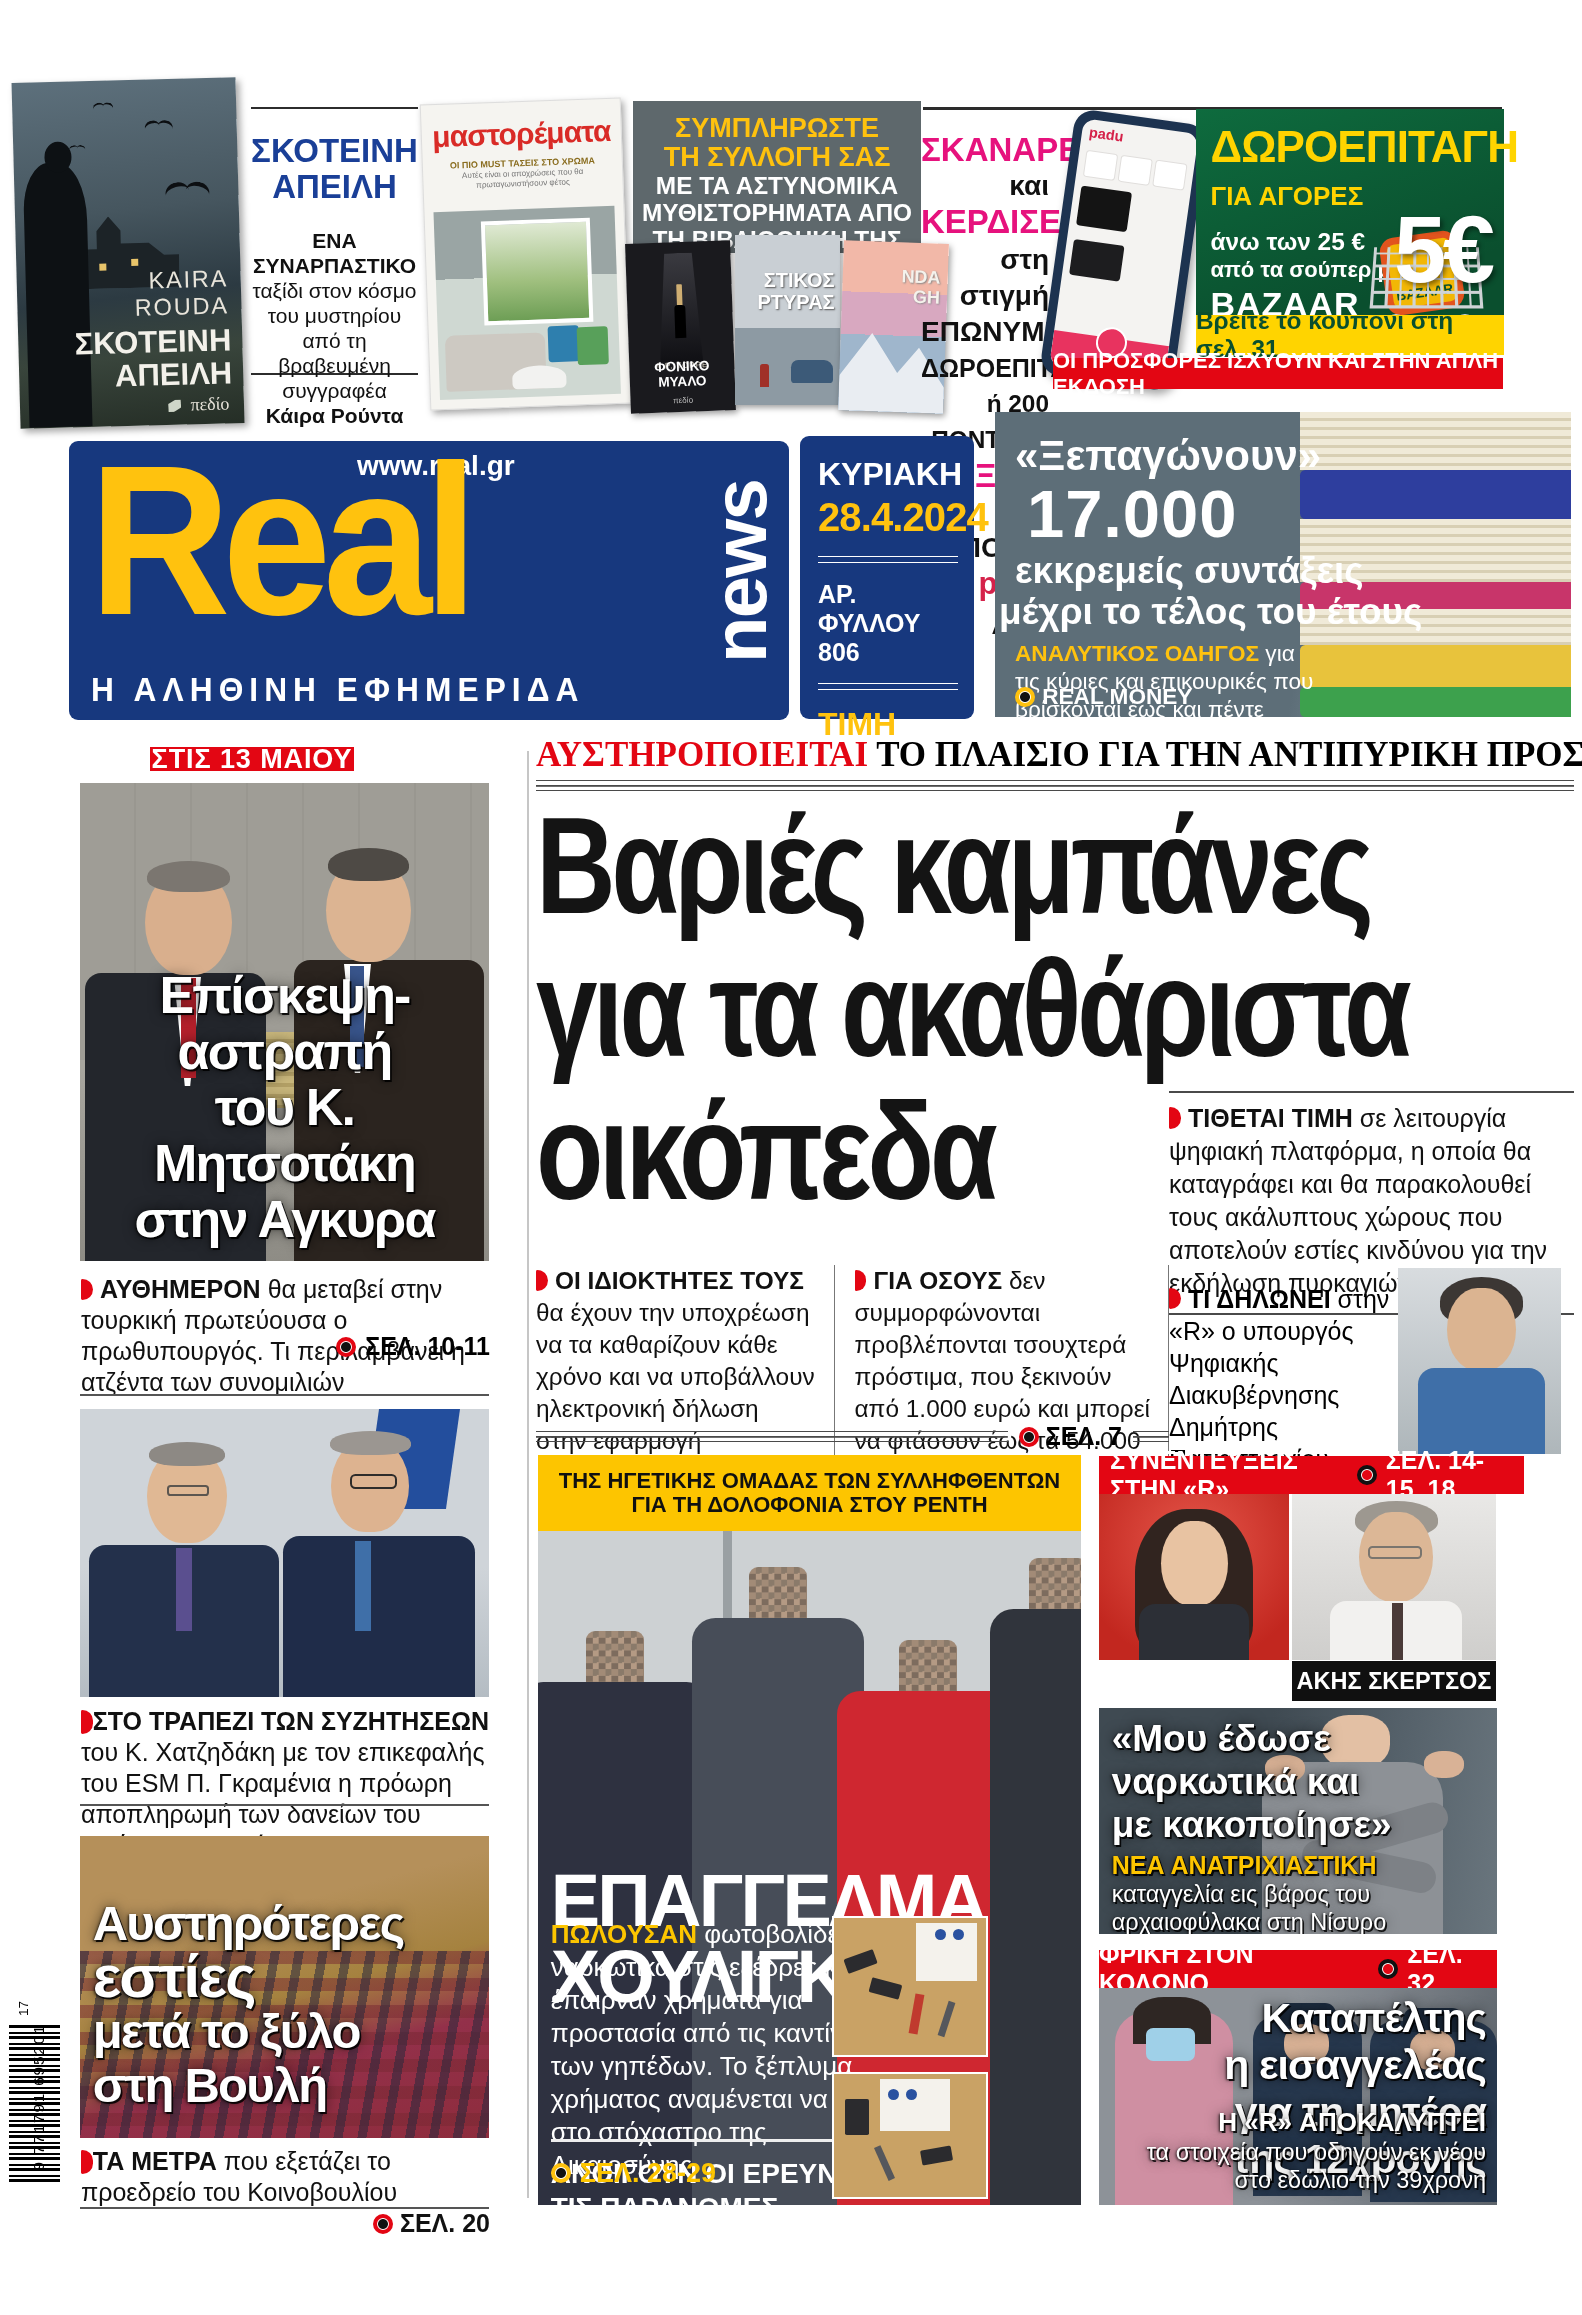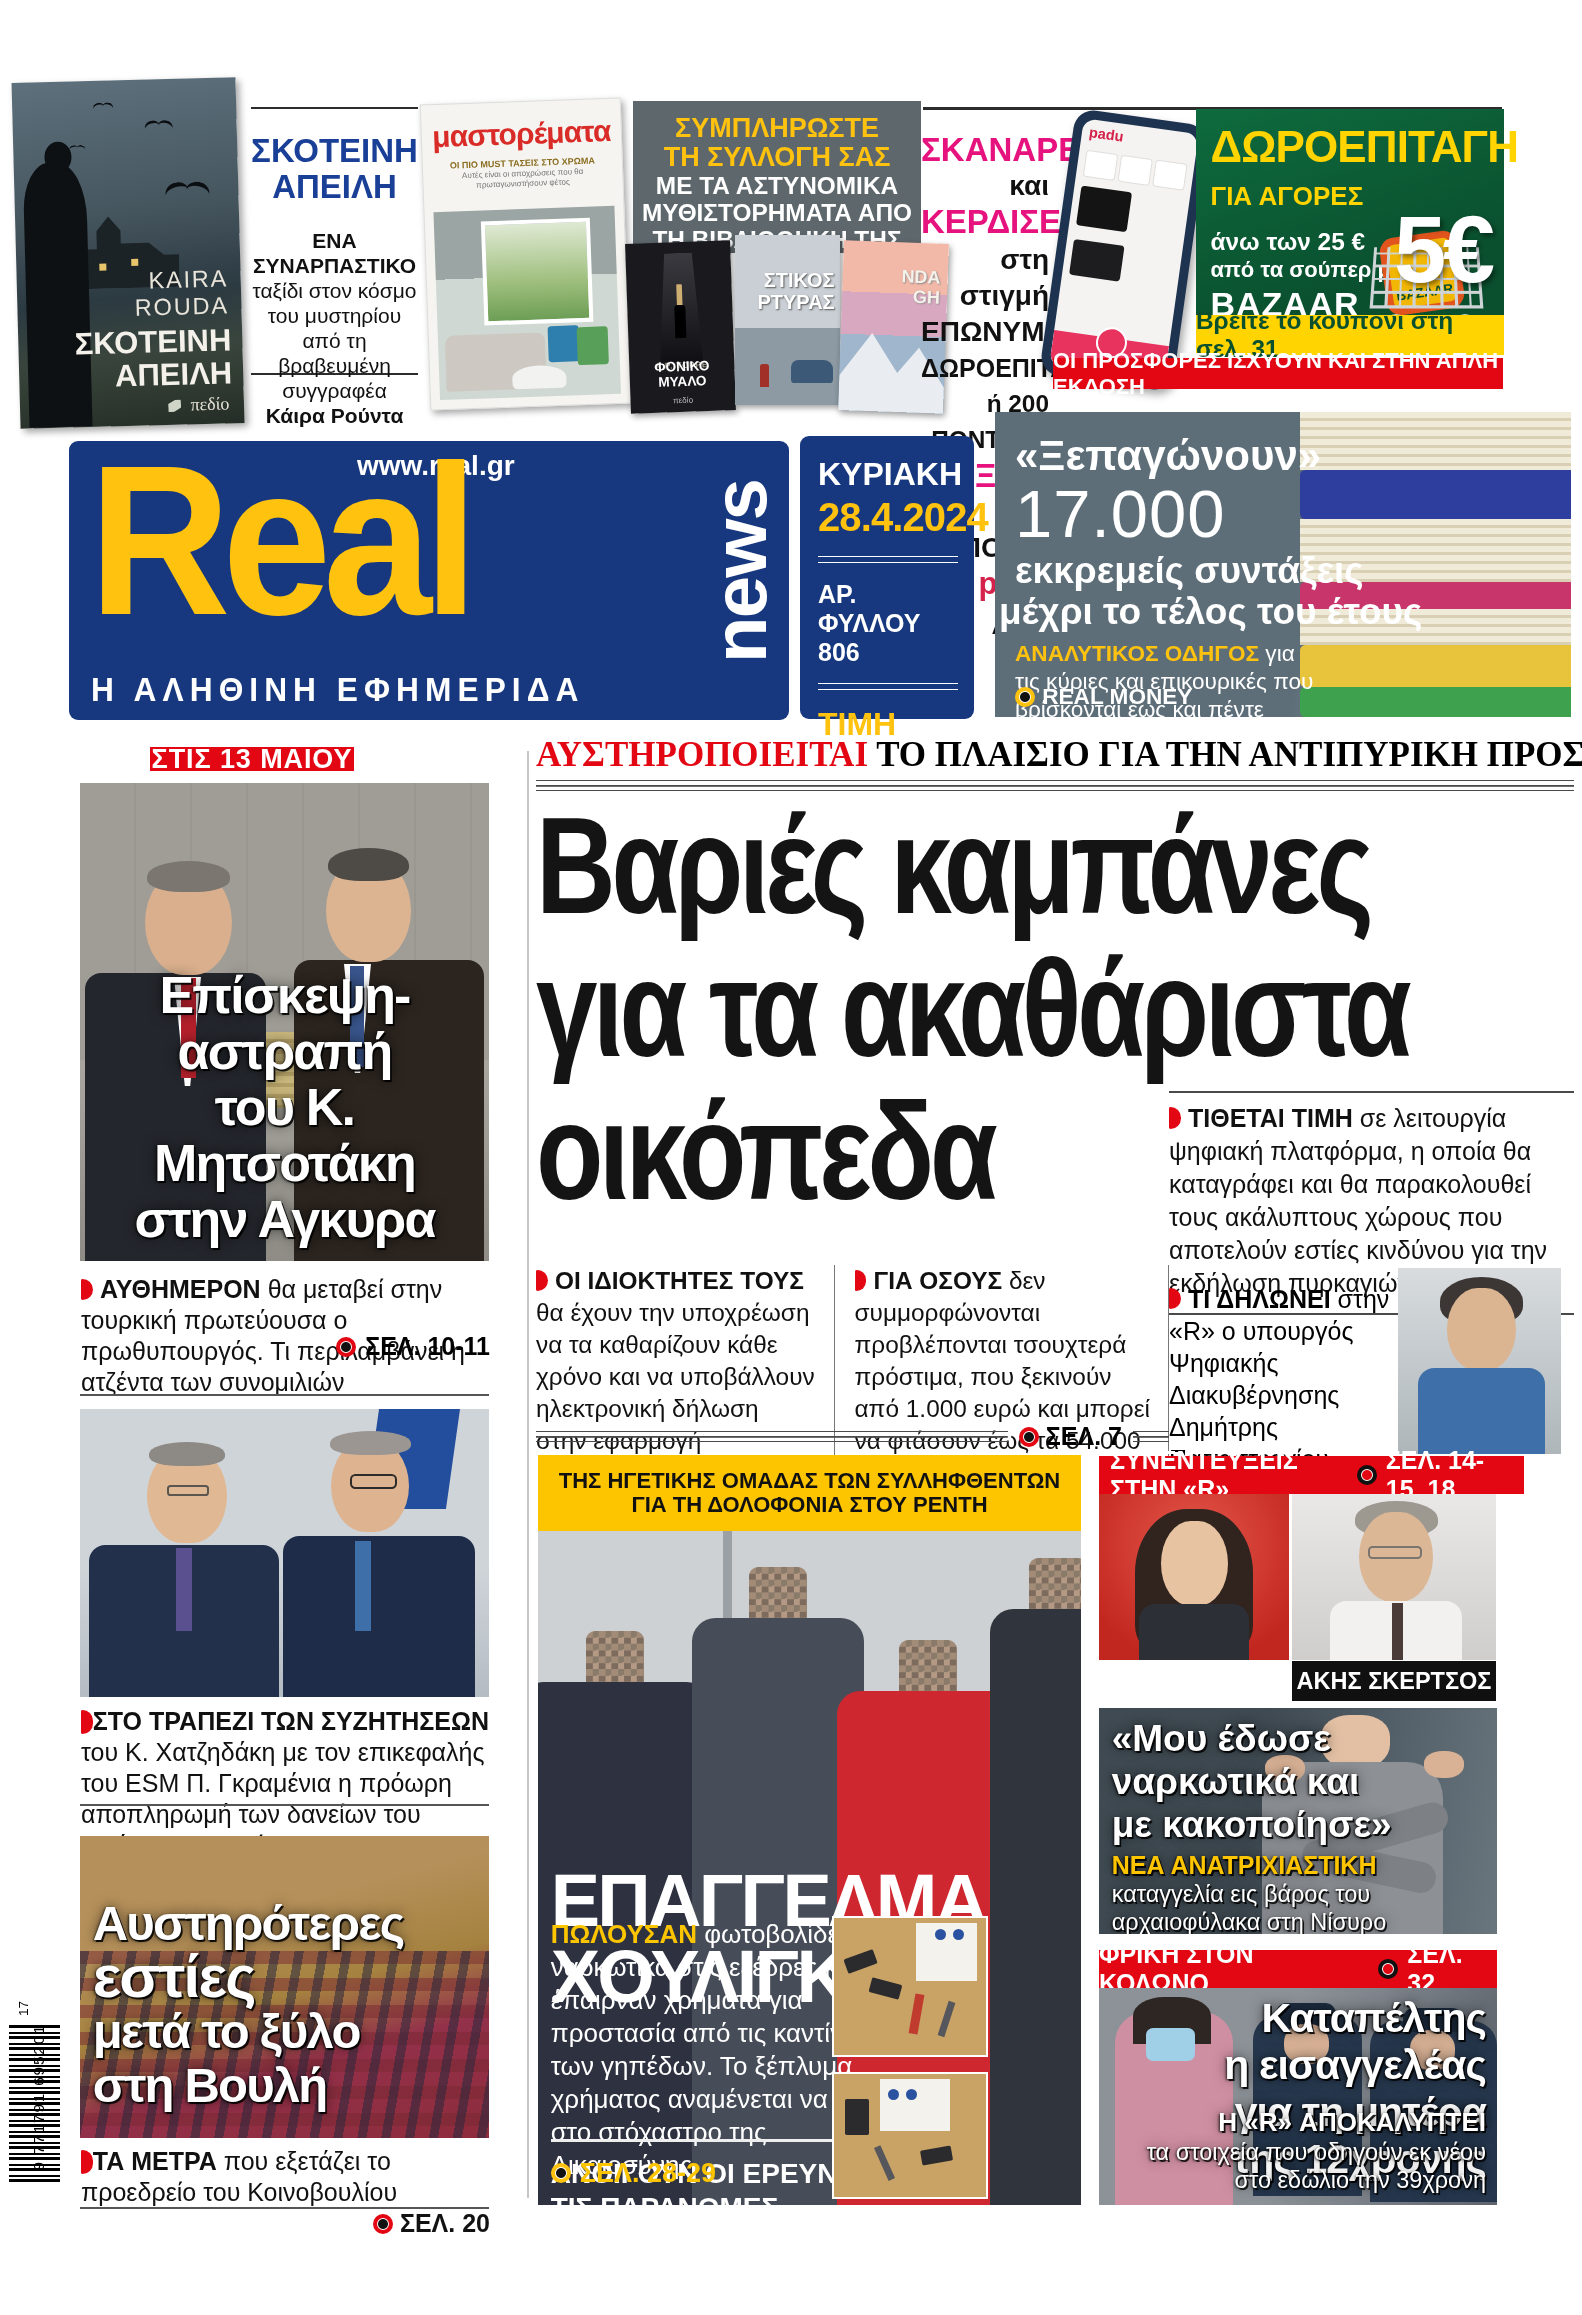--- a/index.html
+++ b/index.html
@@ -118,21 +118,21 @@
   .d-date{color:var(--yellow);font-weight:bold;font-size:40px;letter-spacing:-0.9px;margin-top:1.8px;}
   .d-sep{margin:16.3px 0;}
   .d-issue{font-weight:bold;font-size:25px;}
   .d-price{font-size:32px;font-weight:bold;margin-top:14.5px;}
   .d-price .yl{color:var(--yellow);}
   .pens{left:995px;top:412px;width:576px;height:305px;background:linear-gradient(100deg,#5d6e78 0 55%,#8798a2 75%,#a9b4ba 100%);color:#fff;overflow:hidden;}
   .pens-stack{position:absolute;right:0;top:0;width:271px;height:100%;}
   .p-papers{position:absolute;right:0;width:100%;background:repeating-linear-gradient(#f0ead8 0 6.3px,#d8cfb4 6.3px 9px);}
   .p-binder{position:absolute;right:0;width:100%;border-radius:5.4px 0 0 5.4px;}
   .pens-t1{position:absolute;left:20px;top:20px;font-weight:bold;font-size:42px;}
-  .pens-t2{position:absolute;left:20px;top:63px;font-weight:normal;font-size:67px;letter-spacing:0.9px;}
+  .pens-t2{position:absolute;left:32px;top:63px;font-weight:bold;font-size:67px;letter-spacing:0.9px;}
   .pens-t3{position:absolute;left:20px;top:138px;font-weight:bold;font-size:37px;}
   .pens-t4{position:absolute;left:4px;top:179px;font-weight:bold;font-size:37px;}
   .pens-lead{position:absolute;left:20px;top:228px;width:308px;font-size:22.6px;line-height:28px;}
   .pens-lead .yl{color:var(--yellow);font-weight:bold;}
   .pens-ref{position:absolute;left:20px;bottom:7.2px;display:flex;align-items:center;gap:7.2px;font-weight:bold;font-size:22.6px;}
 
   
   .kicker{left:536px;top:735px;width:1040px;font-family:"Liberation Serif",serif;font-weight:bold;font-size:35px;white-space:nowrap;}
   .kicker .rd{color:var(--red);}
   .kicker-rule{left:536px;top:780px;width:1038px;}

